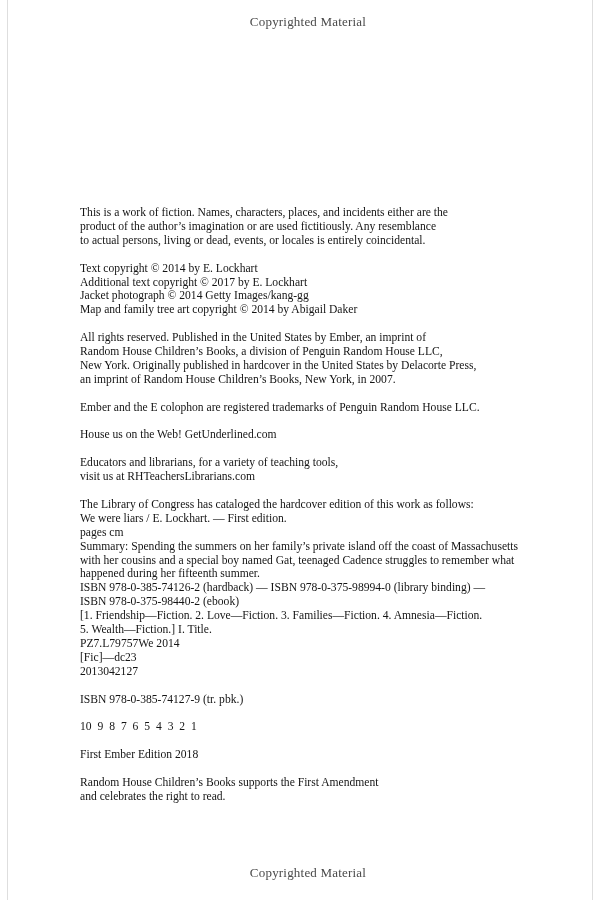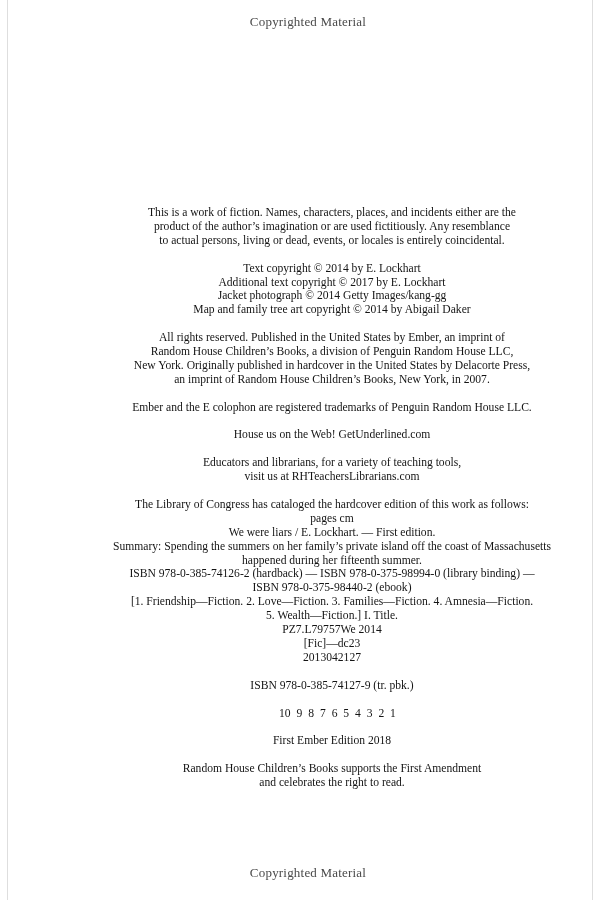--- a/index.html
+++ b/index.html
@@ -38,22 +38,22 @@
   .body-text {
     position: absolute;
     left: 80px;
     top: 206px;
     right: 16px;
     font-size: 11.6px;
     line-height: 13.9px;
     color: #141414;
   }
   .para { margin: 0 0 13.9px 0; }
-  .line { display: block; white-space: nowrap; text-align: center; }
-  .print-run .line { word-spacing: 3px; margin-left: 11px; }
+  .line { display: block; white-space: nowrap; }
+  .print-run .line { word-spacing: 3px; }
 </style>
 </head>
 <body>
 
 <div class="page">
 
   <div class="edge left"></div>
   <div class="edge right"></div>
 
   <div class="watermark top">Copyrighted Material</div>
@@ -88,23 +88,24 @@
       <span class="line">House us on the Web! GetUnderlined.com</span>
     </p>
 
     <p class="para">
       <span class="line">Educators and librarians, for a variety of teaching tools,</span>
       <span class="line">visit us at RHTeachersLibrarians.com</span>
     </p>
 
     <p class="para">
       <span class="line">The Library of Congress has cataloged the hardcover edition of this work as follows:</span>
+      <span class="line">We were liars / E. Lockhart. — First edition.</span>
       <span class="line">pages cm</span>
-      <span class="line">We were liars / E. Lockhart. — First edition.</span>
       <span class="line">Summary: Spending the summers on her family’s private island off the coast of Massachusetts</span>
+      <span class="line">with her cousins and a special boy named Gat, teenaged Cadence struggles to remember what</span>
       <span class="line">happened during her fifteenth summer.</span>
       <span class="line">ISBN 978-0-385-74126-2 (hardback) — ISBN 978-0-375-98994-0 (library binding) —</span>
       <span class="line">ISBN 978-0-375-98440-2 (ebook)</span>
       <span class="line">[1. Friendship—Fiction. 2. Love—Fiction. 3. Families—Fiction. 4. Amnesia—Fiction.</span>
       <span class="line">5. Wealth—Fiction.] I. Title.</span>
       <span class="line">PZ7.L79757We 2014</span>
       <span class="line">[Fic]—dc23</span>
       <span class="line">2013042127</span>
     </p>
 

